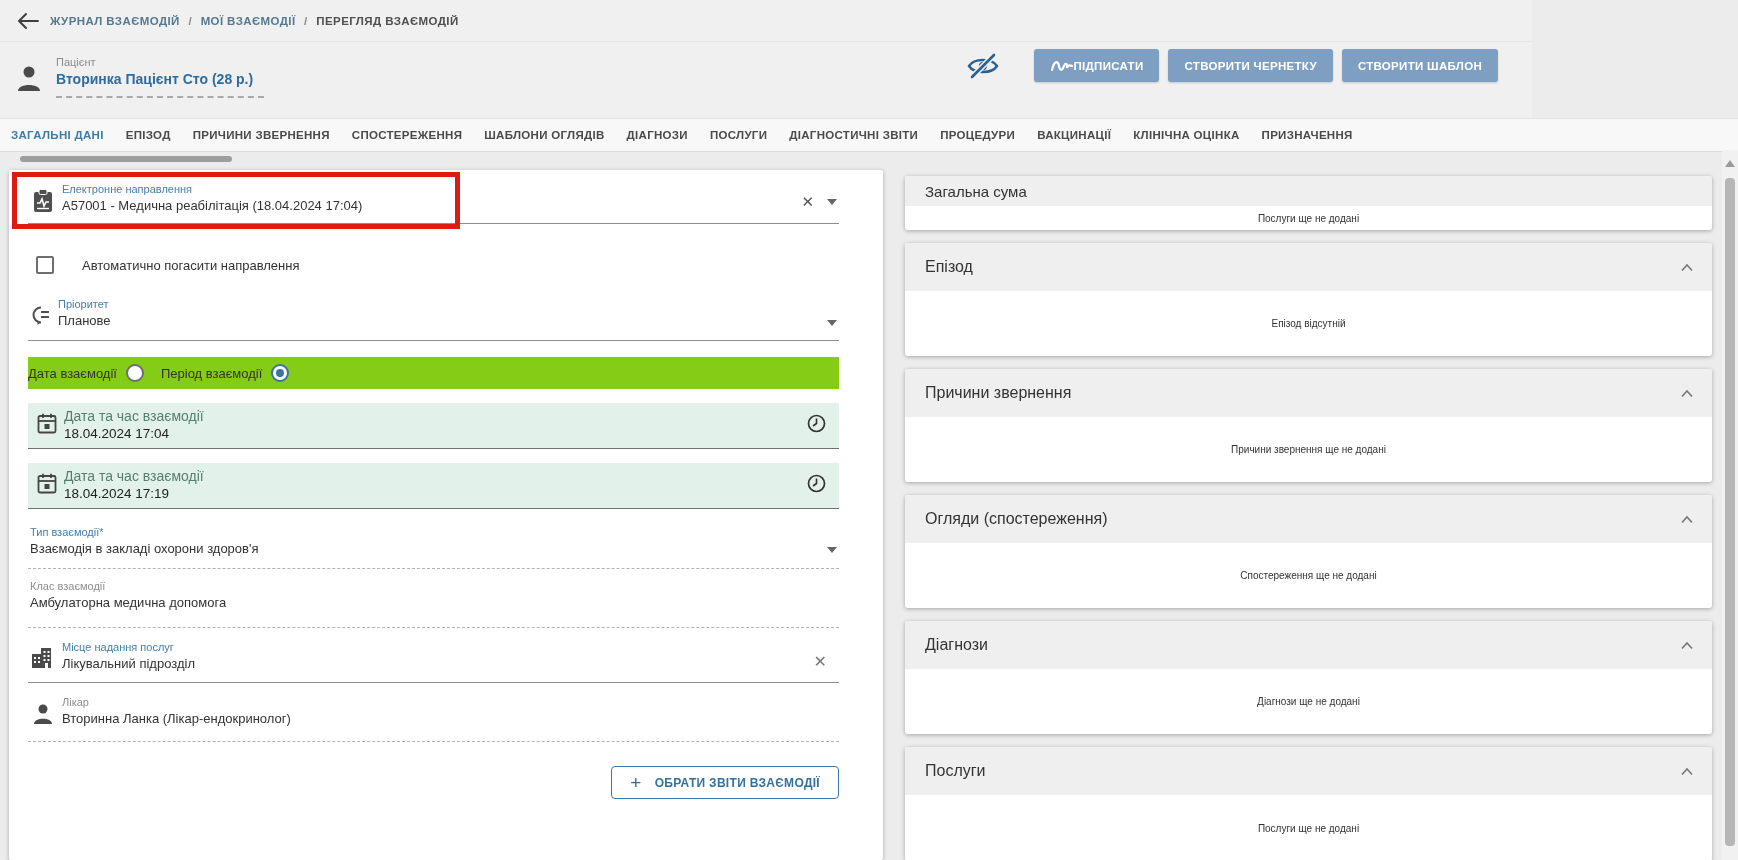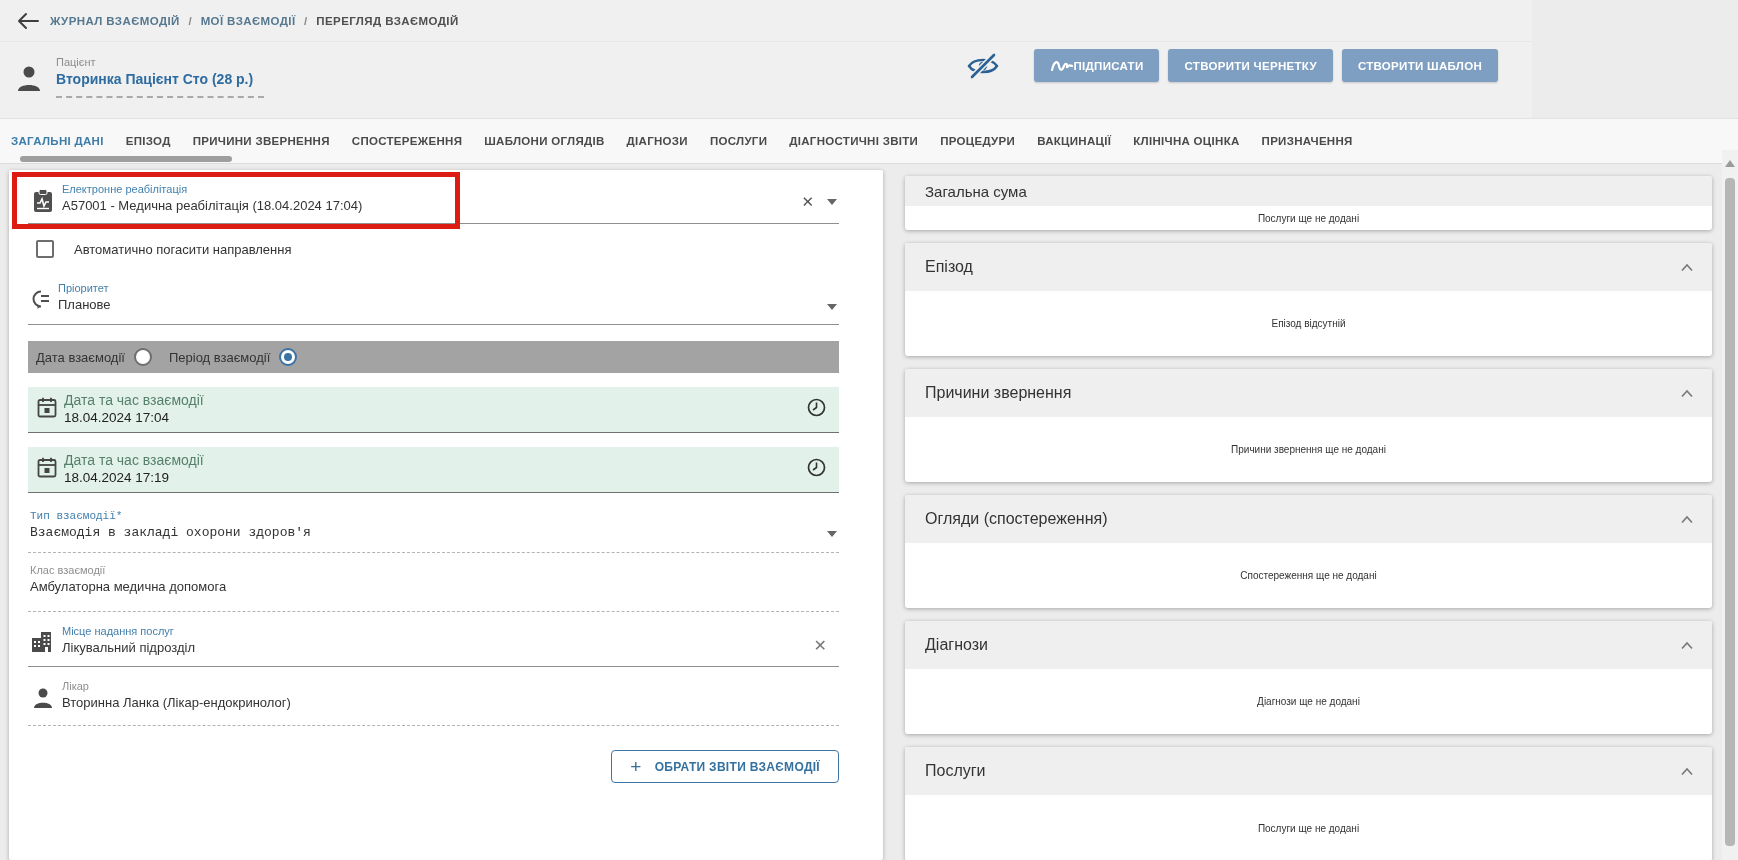--- a/index.html
+++ b/index.html
@@ -30,21 +30,21 @@
   .hbtn {
     height:33px; background:#7f9fc2; color:#fff; border:none; border-radius:3px;
     font-family:inherit; font-size:11.5px; font-weight:700; letter-spacing:.3px;
     padding:0 16px; margin-left:9px; display:flex; align-items:center; gap:0; cursor:pointer;
     box-shadow:0 1px 2px rgba(0,0,0,.18);
   }
   .sign-glyph { width:24px; height:15px; }
 
   
   .tab-bar {
-    position:absolute; left:0; top:118px; width:1738px; height:46px; background:#f8f8f8;
+    position:absolute; left:0; top:118px; width:1738px; height:34px; background:#f8f8f8;
     border-top:1px solid #e2e2e2; border-bottom:1px solid #dcdcdc;
     display:flex; align-items:center; gap:22px; padding-left:11px;
   }
   .tab { font-size:11.5px; font-weight:600; letter-spacing:.3px; color:#4a4a4a; cursor:pointer; white-space:nowrap; }
   .tab.active { color:#3c7ca9; }
   .tabs-scroll-thumb { position:absolute; left:20px; top:156px; width:212px; height:6px; background:#9e9e9e; border-radius:3px; cursor:pointer; }
 
   
   .card-left {
     position:absolute; left:9px; top:170px; width:874px; height:690px;
@@ -59,39 +59,39 @@
   .f-label-gray { font-size:11px; color:#8f8f8f; }
   .f-label-green { font-size:14px; color:#567f6c; }
   .f-value { font-size:13px; color:#333; margin-top:3px; }
 
   .field-referral { position:relative; padding:13px 0 10px 34px; border-bottom:1px solid #8f8f8f; }
   .referral-icon { position:absolute; left:5px; top:19px; width:20px; height:24px; color:#4f4f4f; }
   .field-controls { position:absolute; right:2px; top:24px; display:flex; align-items:center; gap:13px; }
   .clear-x { font-size:15px; color:#555; cursor:pointer; line-height:1; }
   .caret-down { width:0; height:0; border-left:5px solid transparent; border-right:5px solid transparent; border-top:6px solid #666; cursor:pointer; }
 
-  .row-checkbox { margin:16px 0 0 8px; display:flex; align-items:center; gap:20px; }
+  .row-checkbox { margin:32px 0 0 8px; display:flex; align-items:center; gap:28px; }
   .checkbox { width:18px; height:18px; border:2px solid #6e6e6e; border-radius:2px; background:#fff; cursor:pointer; }
   .checkbox-label { font-size:13px; color:#333; }
 
   .field-priority { position:relative; margin-top:15px; padding:9px 0 12px 30px; border-bottom:1px solid #8f8f8f; }
   .priority-icon { position:absolute; left:1px; top:15px; width:22px; height:22px; color:#4f4f4f; }
   .field-priority .caret-down { position:absolute; right:2px; bottom:14px; }
 
-  .radio-band { margin-top:16px; height:32px; background:#a3a3a3; display:flex; align-items:center; gap:9px; padding-left:8px; font-size:13px; color:#333; }
+  .radio-band { margin-top:16px; height:32px; background:#84cc16; display:flex; align-items:center; gap:9px; padding-left:0; font-size:13px; color:#333; }
   .radio { width:18px; height:18px; border-radius:50%; border:2px solid #6e6e6e; background:#fff; position:relative; cursor:pointer; margin-right:8px; }
   .radio.checked { border-color:#3b72a4; }
   .radio.checked::after { content:""; position:absolute; left:3px; top:3px; width:8px; height:8px; border-radius:50%; background:#3b72a4; }
 
   .field-datetime { position:relative; margin-top:14px; background:#e2f2ea; border-bottom:1px solid #707070; padding:5px 0 7px 36px; }
   .calendar-icon { position:absolute; left:9px; top:10px; width:20px; height:21px; color:#454545; }
   .clock-icon { position:absolute; right:13px; top:11px; width:19px; height:19px; color:#333; cursor:pointer; }
   .dt-value { font-size:13.5px; color:#222; margin-top:2px; }
 
-  .field-type { position:relative; margin-top:8px; padding:9px 0 12px 2px; border-bottom:1px dashed #b3b3b3;font-family:Liberation Mono, monospace; }
+  .field-type { position:relative; margin-top:8px; padding:9px 0 12px 2px; border-bottom:1px dashed #b3b3b3; }
   .field-type .caret-down { position:absolute; right:2px; bottom:15px; }
   .field-class { position:relative; padding:11px 0 17px 2px; border-bottom:1px dashed #b3b3b3; }
   .field-place { position:relative; padding:13px 0 11px 34px; border-bottom:1px solid #8f8f8f; }
   .building-icon { position:absolute; left:3px; top:19px; width:21px; height:21px; color:#4a4a4a; }
   .field-place .clear-x { position:absolute; right:12px; top:26px; font-size:16px; color:#777; }
   .field-doctor { position:relative; padding:13px 0 15px 34px; border-bottom:1px dashed #b3b3b3; }
   .doctor-icon { position:absolute; left:5px; top:20px; width:20px; height:22px; color:#4a4a4a; }
 
   .row-template-btn { margin-top:24px; display:flex; justify-content:flex-end; }
   .template-btn {
@@ -189,21 +189,21 @@
 <div class="card-left">
   <div class="form-fields">
 
     <div class="field-referral">
       <svg class="referral-icon" viewBox="0 0 20 24">
         <rect x="1" y="3" width="18" height="20" rx="2" fill="currentColor"></rect>
         <rect x="6" y="0.5" width="8" height="5" rx="1.5" fill="currentColor" stroke="#fff" stroke-width="1"></rect>
         <polyline points="4,14 7,14 9,10 11,17 13,13 16,13" fill="none" stroke="#fff" stroke-width="1.6"></polyline>
         <line x1="4" y1="19.5" x2="16" y2="19.5" stroke="#fff" stroke-width="1.4"></line>
       </svg>
-      <div class="f-label-blue">Електронне реабілітація</div>
+      <div class="f-label-blue">Електронне направлення</div>
       <div class="f-value">А57001 - Медична реабілітація (18.04.2024 17:04)</div>
       <div class="field-controls">
         <span class="clear-x">✕</span>
         <span class="caret-down"></span>
       </div>
     </div>
 
     <div class="row-checkbox">
       <span class="checkbox"></span>
       <span class="checkbox-label">Автоматично погасити направлення</span>

